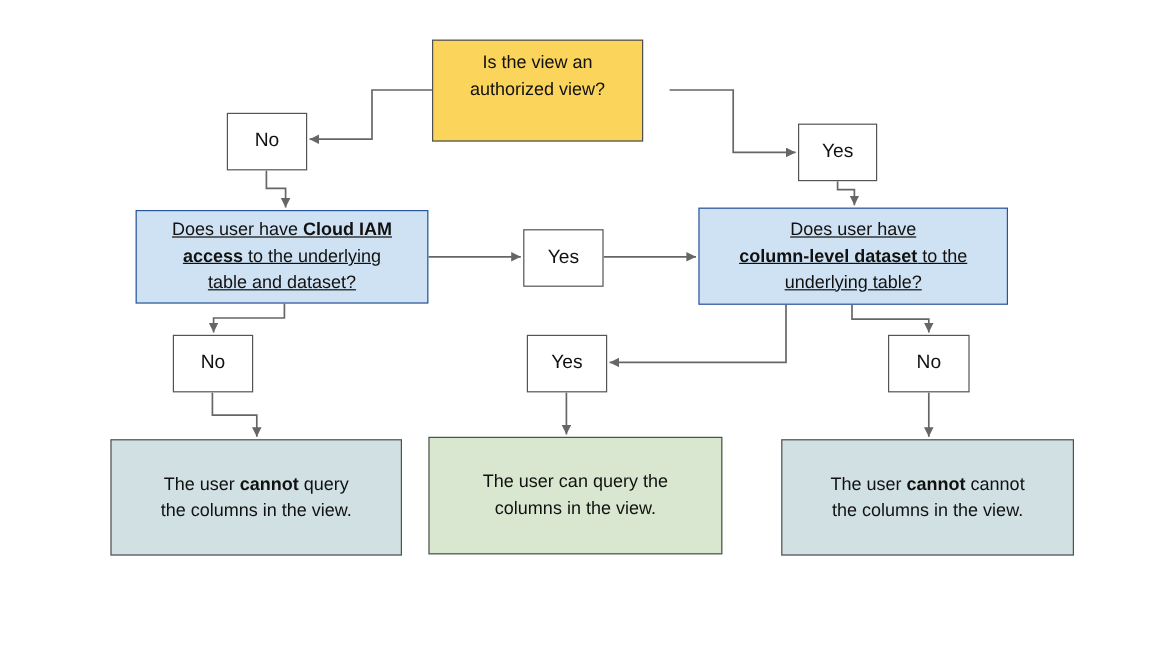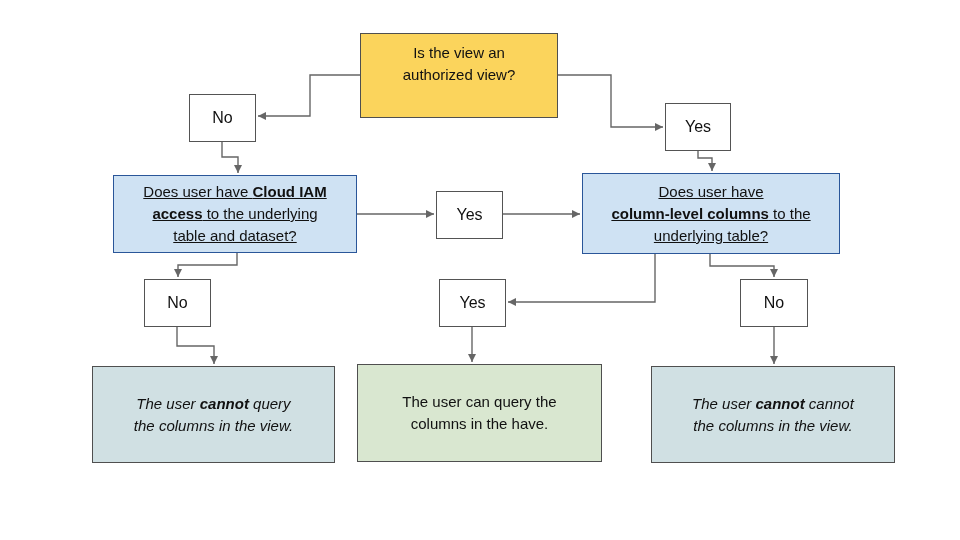--- a/index.html
+++ b/index.html
@@ -9,40 +9,40 @@
   }
   .wires{position:absolute;left:0;top:0;width:960px;height:540px;z-index:1;}
   .box{
     position:absolute;z-index:2;box-sizing:border-box;
     display:flex;align-items:center;justify-content:center;
     text-align:center;white-space:pre-line;line-height:22px;font-size:15px;
   }
   .box .txt{display:inline-block;}
   .start{
     background:#FBD45C;border:1.6px solid #4F4F4F;
-    left:360px;top:33px;width:198px;height:85px;
+    left:360px;top:33px;width:176px;height:85px;
     align-items:flex-start;padding-top:8px;
   }
   .start .txt{width:150px;}
   .question{
     background:#CFE2F3;border:1.6px solid #2A5699;text-decoration:underline;
   }
   .q-left{left:113px;top:175px;width:244px;height:78px;}
   .q-right{left:582px;top:173px;width:258px;height:81px;}
   .small{
     background:#ffffff;border:1.4px solid #545454;font-size:16px;
   }
   .no-top{left:189px;top:94px;width:67px;height:48px;}
   .yes-top{left:665px;top:103px;width:66px;height:48px;}
   .yes-mid{left:436px;top:191px;width:67px;height:48px;}
   .no-left{left:144px;top:279px;width:67px;height:48px;}
   .yes-bottom{left:439px;top:279px;width:67px;height:48px;}
   .no-right{left:740px;top:279px;width:68px;height:48px;}
   .result{border:1.6px solid #4F4F4F;}
-  .res-neg{background:#D0E0E3;font-style:italic;}
+  .res-neg{background:#D0E0E3;}
   .res-pos{background:#D9E7D0;}
   .r-left{left:92px;top:366px;width:243px;height:97px;}
   .r-center{left:357px;top:364px;width:245px;height:98px;}
   .r-right{left:651px;top:366px;width:244px;height:97px;}
   b{font-weight:bold;}
 </style>
 </head>
 <body>
 
 <div class="stage">
@@ -87,21 +87,21 @@
 access</b><span> to the underlying
 table and dataset?</span></span>
   </div>
 
   <div class="box small yes-mid">
     <span class="txt">Yes</span>
   </div>
 
   <div class="box question q-right">
     <span class="txt"><span>Does user have
-</span><b>column-level columns</b><span> to the
+</span><b>column-level dataset</b><span> to the
 underlying table?</span></span>
   </div>
 
   <div class="box small no-left">
     <span class="txt">No</span>
   </div>
 
   <div class="box small yes-bottom">
     <span class="txt">Yes</span>
   </div>
@@ -110,21 +110,21 @@
     <span class="txt">No</span>
   </div>
 
   <div class="box result res-neg r-left">
     <span class="txt"><span>The user </span><b>cannot</b><span> query
 the columns in the view.</span></span>
   </div>
 
   <div class="box result res-pos r-center">
     <span class="txt">The user can query the
-columns in the have.</span>
+columns in the view.</span>
   </div>
 
   <div class="box result res-neg r-right">
     <span class="txt"><span>The user </span><b>cannot</b><span> cannot
 the columns in the view.</span></span>
   </div>
 
 </div>
 
 </body></html>

